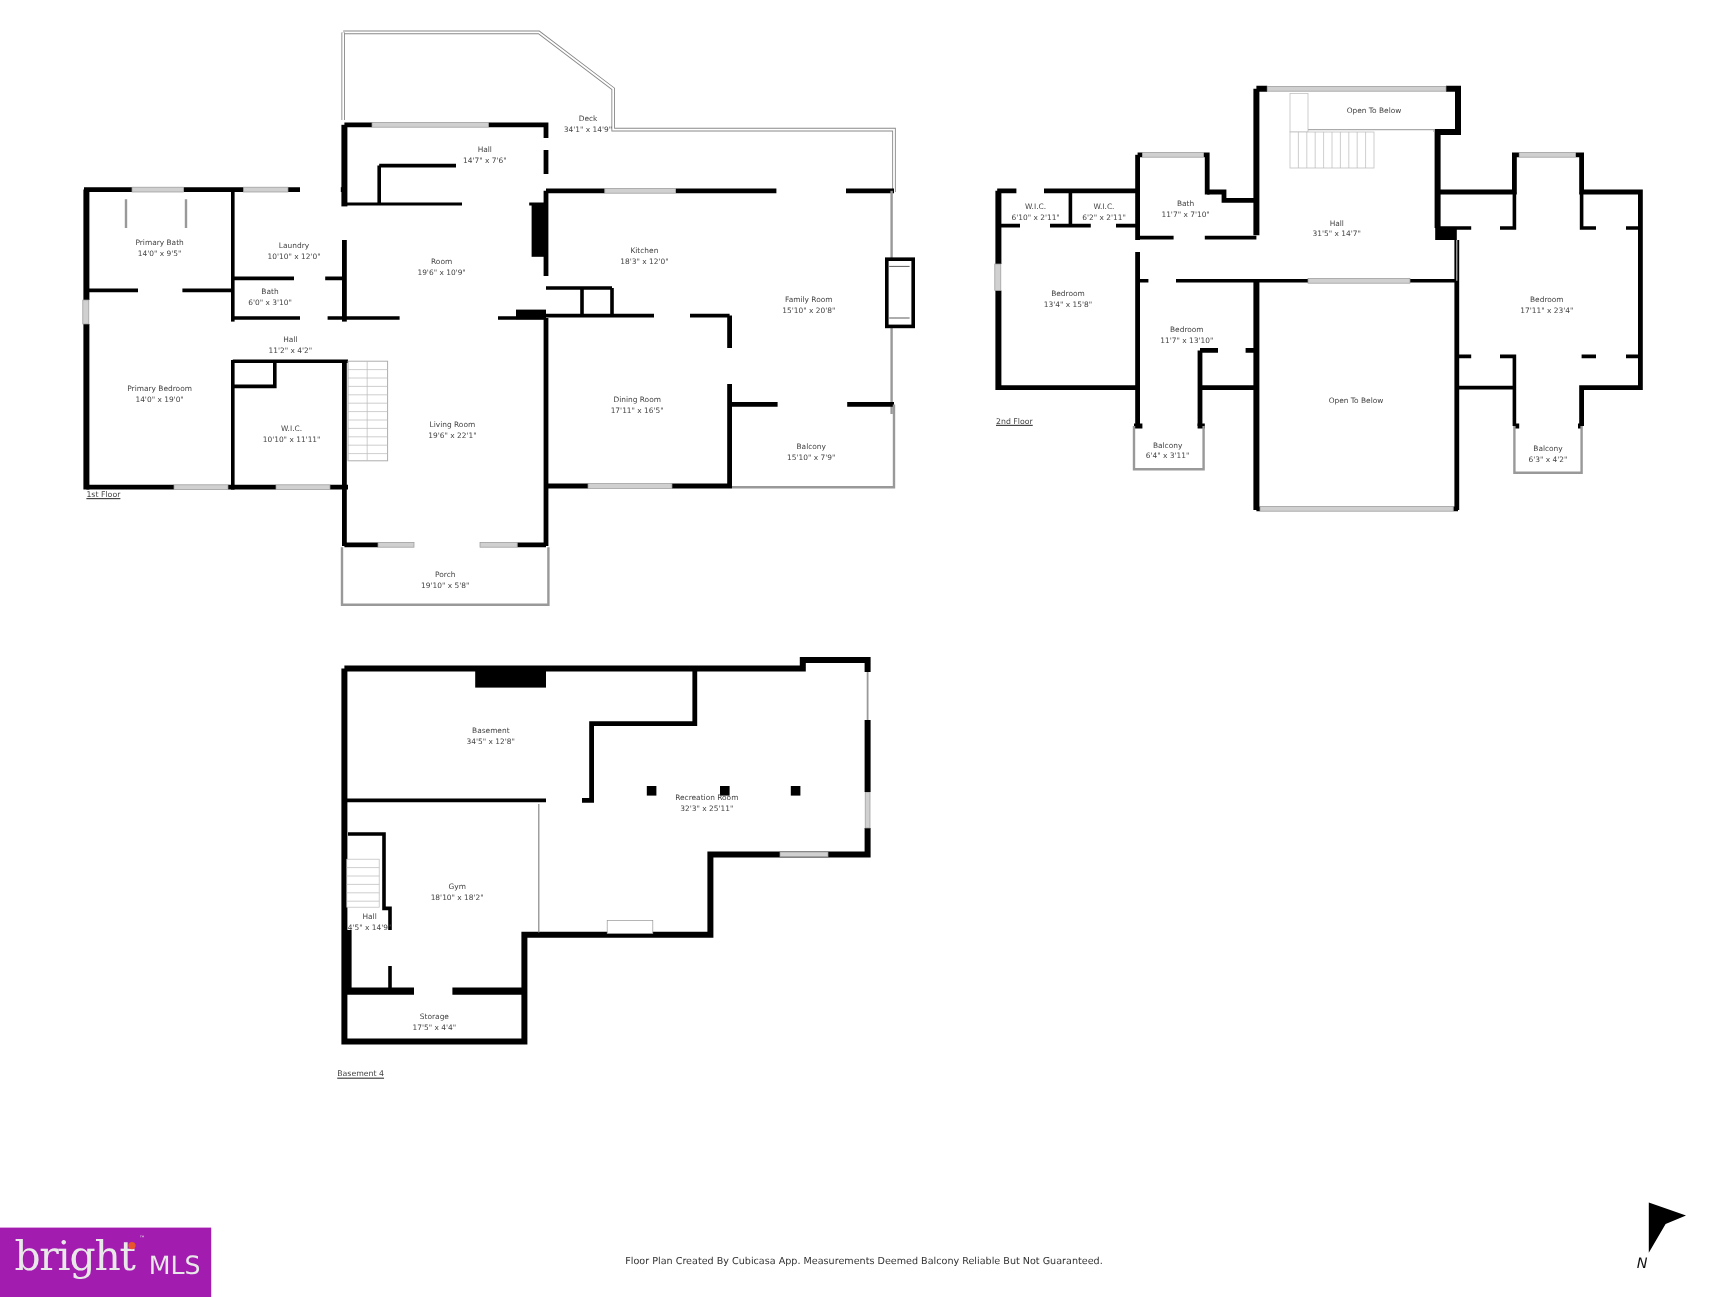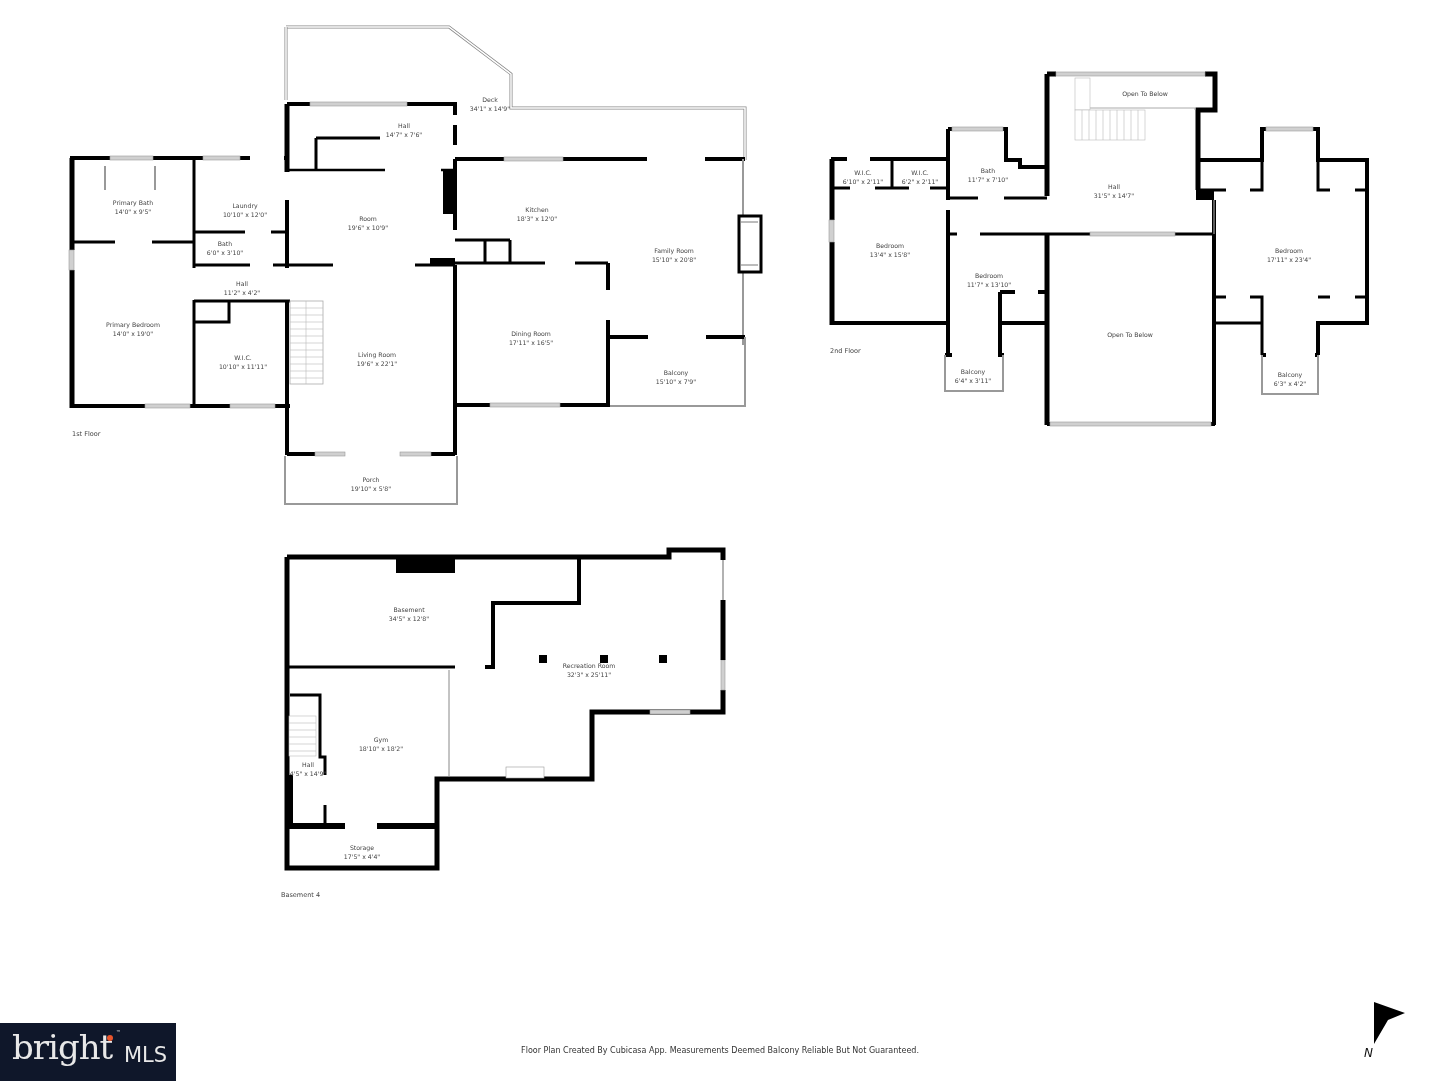--- a/index.html
+++ b/index.html
@@ -1,23 +1,23 @@
 <!DOCTYPE html>
 <html><head>
 <meta charset="utf-8">
 <style>
   html, body { margin:0; padding:0; background:#ffffff; }
   body { width:1440px; height:1081px; position:relative; overflow:hidden; font-family:"DejaVu Sans", sans-serif; }
   #plan { position:absolute; left:0; top:0; }
   .lbl { position:absolute; transform:translate(-50%,-50%); text-align:center; font-size:6.2px; color:#444; line-height:9px; white-space:nowrap; }
   .lbl .name { display:block; }
   .lbl .dim { display:block; }
-  .floor-lbl { position:absolute; font-size:6.5px; color:#444; }
+  .floor-lbl { position:absolute; font-size:6.5px; color:#444;text-decoration:underline; }
   .footer { position:absolute; left:0; width:1440px; top:1046px; text-align:center; font-size:8px; color:#333; }
-  .logo { position:absolute; left:0; top:1023px; width:176px; height:58px; background:#0f172a; }
+  .logo { position:absolute; left:0; top:1023px; width:176px; height:58px; background:#a21caf; }
   .logo .b { position:absolute; left:12px; top:4px; font-family:"DejaVu Serif", serif; font-size:34px; color:#e8e8e8; letter-spacing:-1px; }
   .logo .mls { position:absolute; left:124px; top:20px; font-size:21px; color:#e8e8e8; }
   .logo .spark { position:absolute; left:107px; top:12px; width:6px; height:6px; background:#e8552c; border-radius:50%; }
   .logo .tm { position:absolute; left:116px; top:6px; font-size:5px; color:#e8e8e8; }
   .compass-n { position:absolute; left:1364px; top:1046px; font-size:12px; font-style:italic; color:#111; }
 </style>
 </head>
 <body>
 
 <svg id="plan" width="1440" height="1081" viewBox="0 0 1440 1081">
@@ -226,21 +226,21 @@
     </div>
   <div class="lbl" style="left:676px;top:377px">
       <span class="name">Balcony</span>
       <span class="dim">15'10" x 7'9"</span>
     </div>
   <div class="lbl" style="left:371px;top:484px">
       <span class="name">Porch</span>
       <span class="dim">19'10" x 5'8"</span>
     </div>
 </div>
-<div class="floor-lbl" style="left:72px;top:430px">1st Floor</div>
+<div class="floor-lbl" style="left:72px;top:408px">1st Floor</div>
 
 <div>
   <div class="lbl" style="left:1145px;top:93px">
       <span class="name">Open To Below</span>
     </div>
   <div class="lbl" style="left:863px;top:177px">
       <span class="name">W.I.C.</span>
       <span class="dim">6'10" x 2'11"</span>
     </div>
   <div class="lbl" style="left:920px;top:177px">

